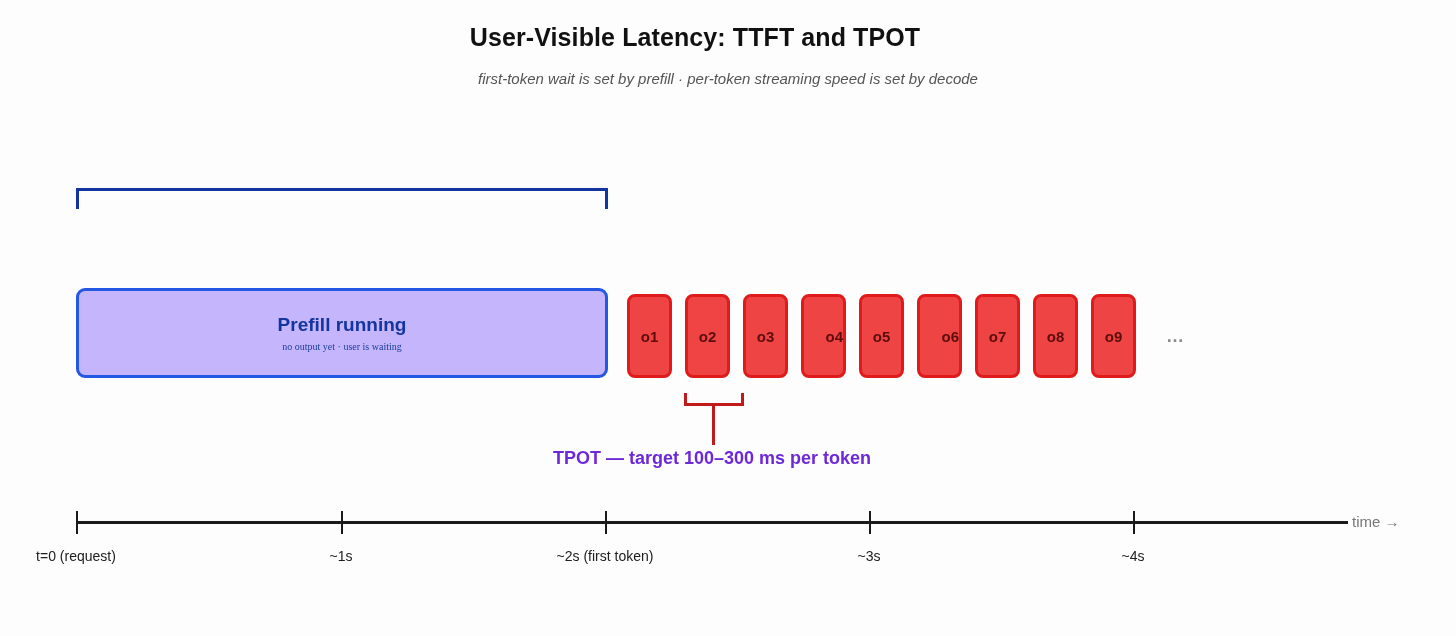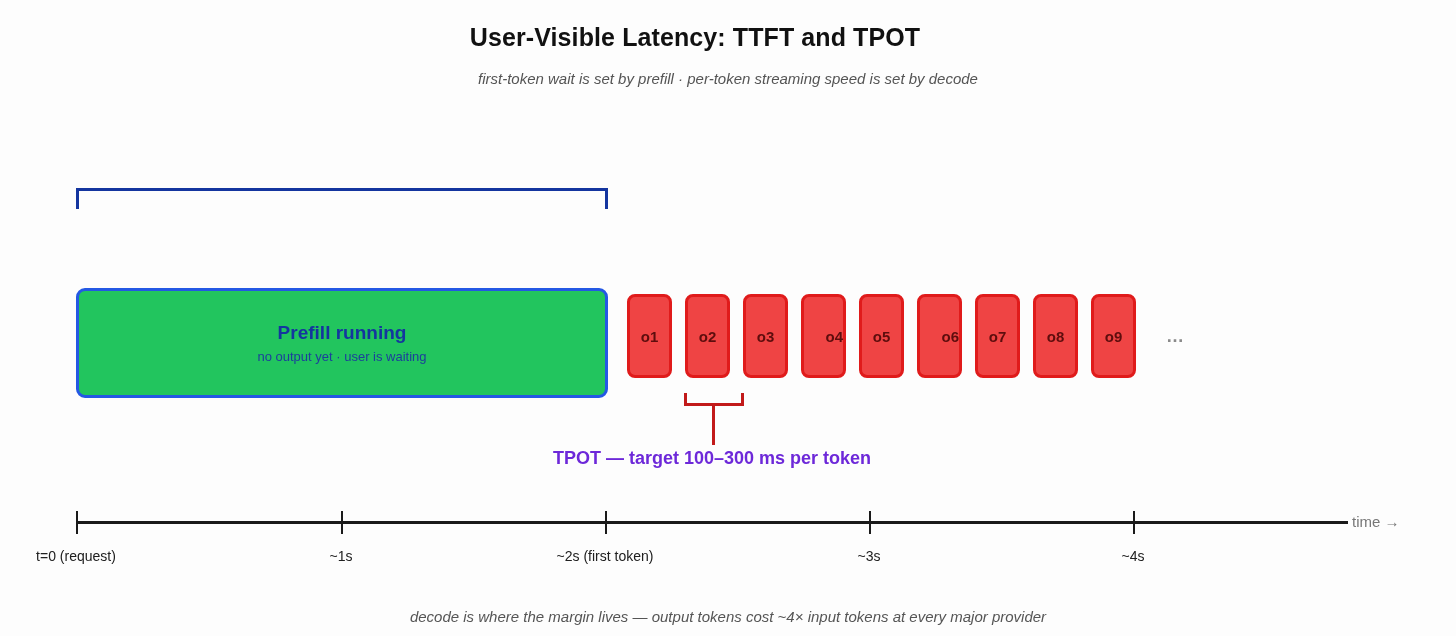--- a/index.html
+++ b/index.html
@@ -67,39 +67,40 @@
     width: 3px; height: 21px;
     background: #14359f;
   }
   .ttft-cap.left  { left: 76px; }
   .ttft-cap.right { left: 605px; }
 
   
   .prefill {
     position: absolute;
     left: 76px; top: 288px;
-    width: 532px; height: 110px;
+    width: 532px; height: 90px;
     box-sizing: border-box;
-    background: #22c55e;
+    background: #c4b5fd;
     border: 3px solid #2458e4;
     border-radius: 9px;
     display: flex;
     flex-direction: column;
     align-items: center;
     justify-content: center;
   }
   .prefill-title {
     font-size: 19px;
     font-weight: bold;
     color: #14359f;
     margin-bottom: 5px;
   }
   .prefill-sub {
-    font-size: 13px;
+    font-size: 10px;
     color: #1c3f9b;
+    font-family: Liberation Serif, serif;
   }
 
   
   .token {
     position: absolute;
     top: 294px;
     width: 45px; height: 84px;
     box-sizing: border-box;
     background: #ef4444;
     border: 3px solid #e01b1b;
@@ -242,14 +243,13 @@
       <div class="axis-tick-label" style="left: 341px;">~1s</div>
       <div class="axis-tick" style="left: 605px;"></div>
       <div class="axis-tick-label" style="left: 605px;">~2s (first token)</div>
       <div class="axis-tick" style="left: 869px;"></div>
       <div class="axis-tick-label" style="left: 869px;">~3s</div>
       <div class="axis-tick" style="left: 1133px;"></div>
       <div class="axis-tick-label" style="left: 1133px;">~4s</div>
     </div>
   <div class="axis-end-label">time →</div>
 
-  <div class="footnote">decode is where the margin lives — output tokens cost ~4× input tokens at every major provider</div>
 </div>
 
 </body></html>

